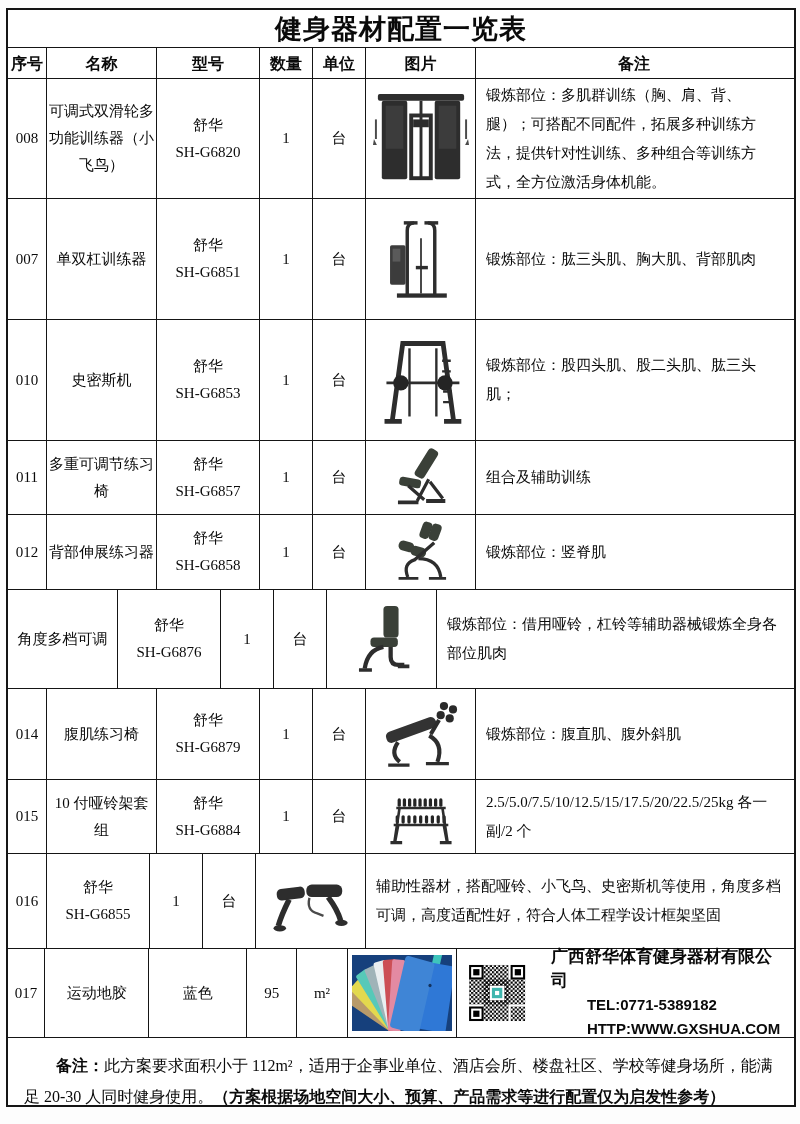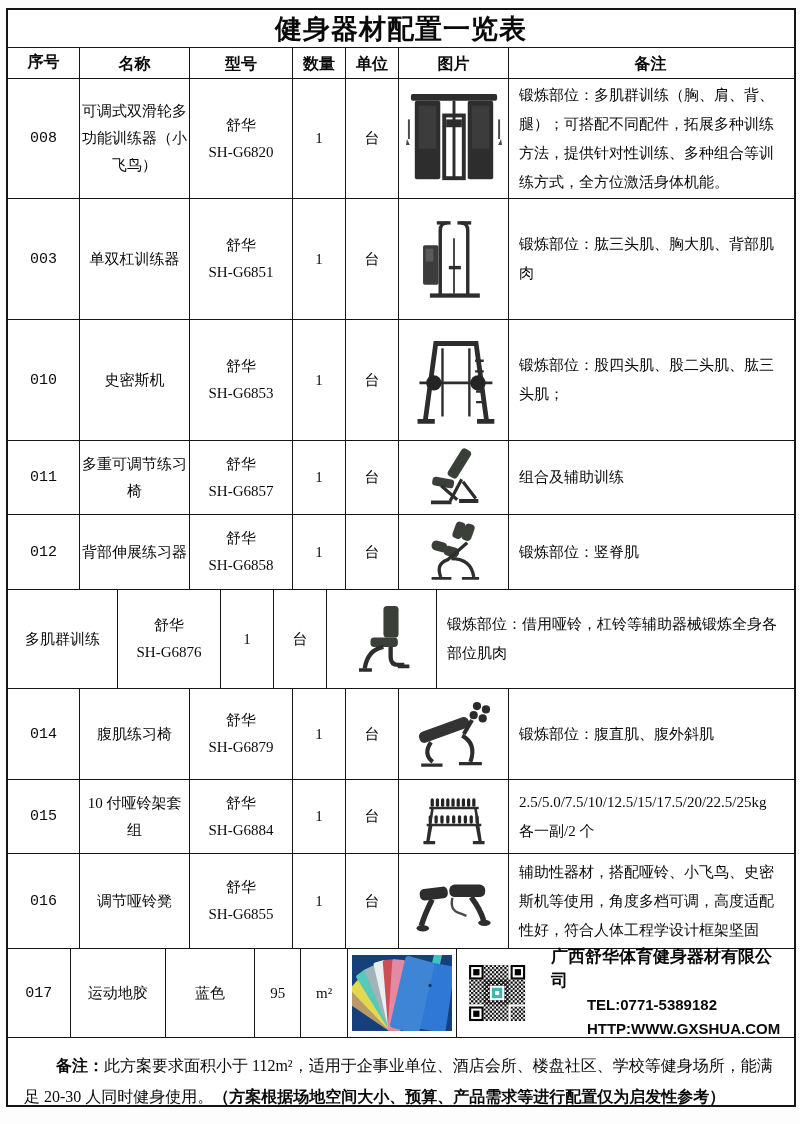--- a/index.html
+++ b/index.html
@@ -11,21 +11,21 @@
   .page { position:relative; width:800px; height:1124px; background:#fdfdfd; overflow:hidden; }
   .tbl { position:absolute; left:6px; top:8px; width:790px; border:2px solid #151515; background:#fff; }
   .trow { display:flex; border-bottom:1px solid #151515; align-items:stretch; }
   .trow:last-child { border-bottom:none; }
   .cell {
     border-right:1px solid #151515;
     display:flex; flex-direction:column; align-items:center; justify-content:center;
     text-align:center; font-size:15px; line-height:27px; padding:2px;
   }
   .cell:last-child { border-right:none; }
-  .c-no    { width:72px;font-family:Liberation Mono, monospace; }
+  .c-no    { width:39px; }
   .c-name  { width:110px; }
   .c-model { width:103px; }
   .c-qty   { width:53px; }
   .c-unit  { width:53px; }
   .c-pic   { width:110px; padding:4px; }
   .c-remark{ flex:1; align-items:flex-start; justify-content:center; text-align:left;
              padding:6px 12px 6px 10px; line-height:29px; }
   .title-row { height:38px; display:flex; align-items:center; justify-content:center;
                border-bottom:1px solid #151515; }
   .title-row h1 { margin:16px; font-size:27px; font-weight:bold; letter-spacing:1px;text-align:center; }
@@ -83,21 +83,21 @@
           <rect x="42" y="30" width="16" height="8" fill="#2d2d2d"></rect>
           <line x1="4" y1="30" x2="4" y2="50" stroke="#4a4a4a" stroke-width="2"></line>
           <line x1="96" y1="30" x2="96" y2="50" stroke="#4a4a4a" stroke-width="2"></line>
           <path d="M2 50 l3 6 h-4 z M98 50 l-3 6 h4 z" fill="#4a4a4a"></path>
         </svg>
       </div>
       <div class="cell c-remark">锻炼部位：多肌群训练（胸、肩、背、腿）；可搭配不同配件，拓展多种训练方法，提供针对性训练、多种组合等训练方式，全方位激活身体机能。</div>
     </div>
 
     <div class="trow" style="height:121px">
-      <div class="cell c-no">003</div>
+      <div class="cell c-no">007</div>
       <div class="cell c-name">单双杠训练器</div>
       <div class="cell c-model">
         <span class="model-line">舒华</span>
         <span class="model-line">SH-G6851</span>
       </div>
       <div class="cell c-qty">1</div>
       <div class="cell c-unit">台</div>
       <div class="cell c-pic">
         <svg viewBox="0 0 100 100" width="86" height="110">
           <path d="M42 8 q-8 0 -8 9 v76" stroke="#2d2d2d" stroke-width="4" fill="none"></path>
@@ -175,21 +175,21 @@
           <rect x="34" y="42" width="24" height="15" rx="7" transform="rotate(16 46 49)" fill="#3a4038"></rect>
           <path d="M30 88 q-8 -20 10 -26 L70 36" fill="none" stroke="#2d2d2d" stroke-width="5"></path>
           <path d="M46 60 q30 0 34 28" fill="none" stroke="#2d2d2d" stroke-width="5"></path>
           <path d="M16 90 h30 M62 90 h26" stroke="#2d2d2d" stroke-width="4"></path>
         </svg>
       </div>
       <div class="cell c-remark">锻炼部位：竖脊肌</div>
     </div>
 
     <div class="trow" style="height:99px">
-      <div class="cell c-name">多肌群训练</div>
+      <div class="cell c-name">角度多档可调</div>
       <div class="cell c-model">
         <span class="model-line">舒华</span>
         <span class="model-line">SH-G6876</span>
       </div>
       <div class="cell c-qty">1</div>
       <div class="cell c-unit">台</div>
       <div class="cell c-pic">
         <svg viewBox="0 0 100 100" width="72" height="90">
           <rect x="52" y="4" width="21" height="44" rx="5" fill="#3a4038"></rect>
           <rect x="34" y="48" width="38" height="13" rx="5" fill="#3a4038"></rect>
@@ -257,21 +257,20 @@
           <line x1="8" y1="63" x2="92" y2="63" stroke="#2d2d2d" stroke-width="4"></line>
           <path d="M17 37 L9 90 M83 37 L91 90 M15 63 L10 90 M85 63 L90 90" stroke="#2d2d2d" stroke-width="4" fill="none"></path>
           <path d="M3 90 h18 M79 90 h18" stroke="#2d2d2d" stroke-width="5"></path>
         </svg>
       </div>
       <div class="cell c-remark">2.5/5.0/7.5/10/12.5/15/17.5/20/22.5/25kg 各一副/2 个</div>
     </div>
 
     <div class="trow" style="height:95px">
       <div class="cell c-no">016</div>
-      <div class="cell c-name">调节哑铃凳</div>
       <div class="cell c-model">
         <span class="model-line">舒华</span>
         <span class="model-line">SH-G6855</span>
       </div>
       <div class="cell c-qty">1</div>
       <div class="cell c-unit">台</div>
       <div class="cell c-pic">
         <svg viewBox="0 0 100 100" width="98" height="78">
           <rect x="6" y="33" width="36" height="15" rx="6" transform="rotate(-7 24 40)" fill="#2d2d2d"></rect>
           <rect x="44" y="29" width="46" height="16" rx="7" fill="#2d2d2d"></rect>

